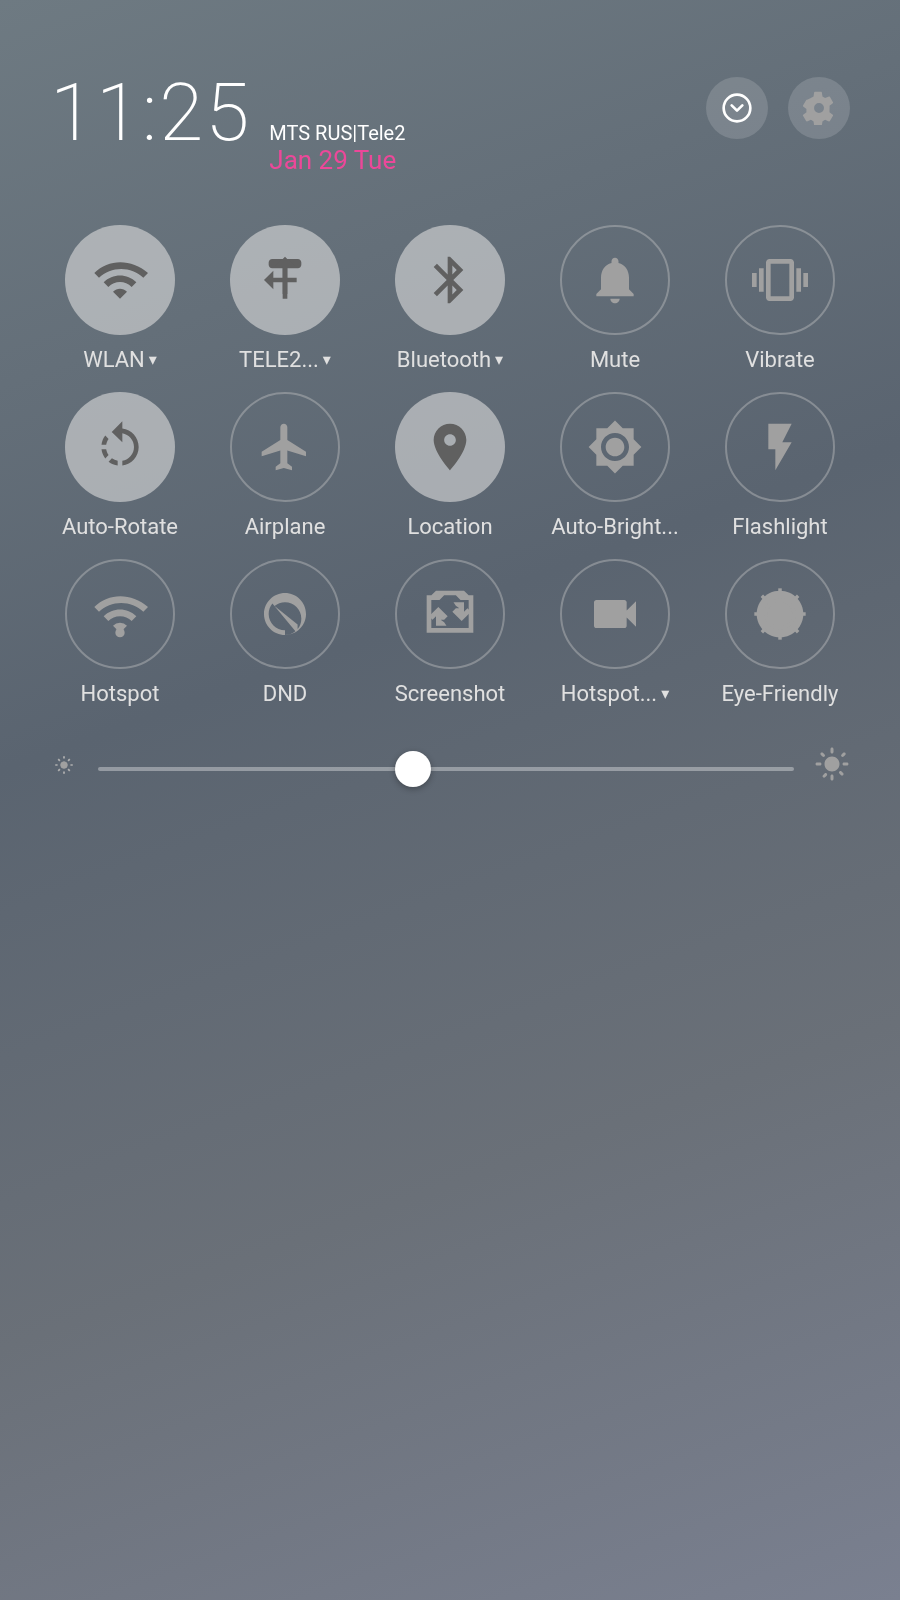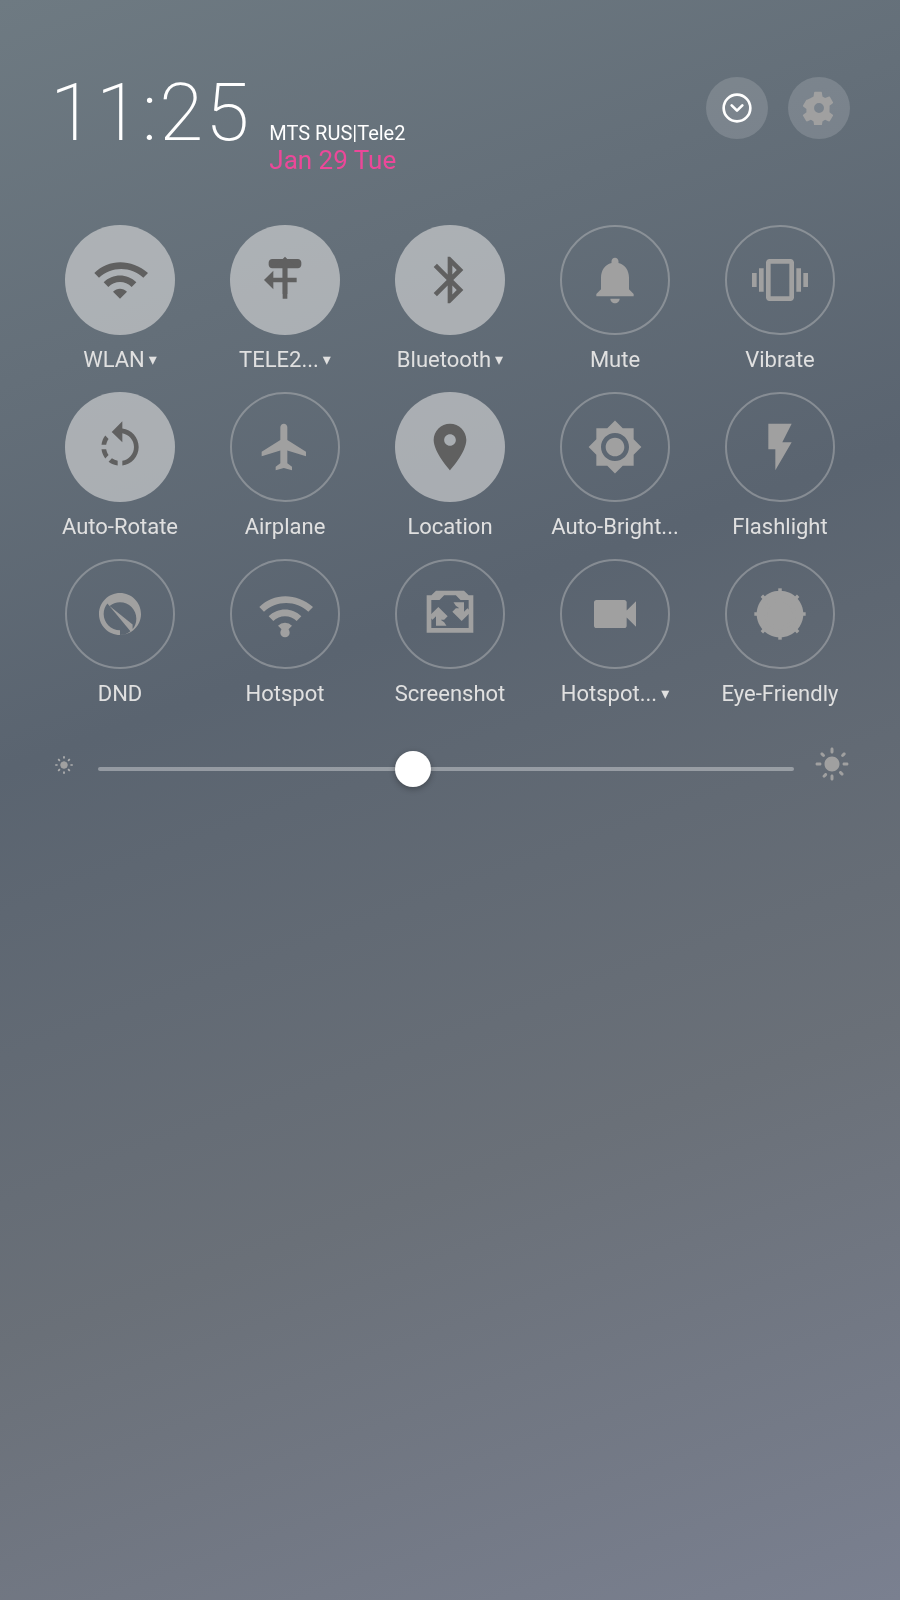--- a/index.html
+++ b/index.html
@@ -308,34 +308,34 @@
       </div>
       <span class="tile-label">Flashlight</span>
     </div>
   </div>
 
   <div class="tiles-row">
 
     <div class="tile">
       <div class="tile-circle inactive">
         <svg width="56" height="56" viewBox="0 0 24 24">
-          <path d="M12 3c-4.97 0-9 4.03-9 9s4.03 9 9 9 9-4.03 9-9-4.03-9-9-9zm0 16c-3.86 0-7-3.14-7-7 0-1.7.61-3.26 1.6-4.47L16.47 19.4C15.26 20.39 13.7 21 12 21zm5.4-2.53L7.53 8.6C8.74 7.61 10.3 7 12 7c3.86 0 7 3.14 7 7 0 1.7-.61 3.26-1.6 4.47z"></path>
-        </svg>
-      </div>
-      <span class="tile-label">DND</span>
-    </div>
-
-    <div class="tile">
-      <div class="tile-circle inactive">
-        <svg width="56" height="56" viewBox="0 0 24 24">
           <path d="M1 9l2 2c5.1-5 13.9-5 19 0l2-2C16.9 2.9 7.1 2.9 1 9zm8 8l3 3 3-3a4.237 4.237 0 0 0-6 0zm-4-4l2 2a7.074 7.074 0 0 1 10 0l2-2C15.1 9.1 8.9 9.1 5 13z"></path>
           <circle cx="12" cy="20" r="2"></circle>
         </svg>
       </div>
       <span class="tile-label">Hotspot</span>
+    </div>
+
+    <div class="tile">
+      <div class="tile-circle inactive">
+        <svg width="56" height="56" viewBox="0 0 24 24">
+          <path d="M12 3c-4.97 0-9 4.03-9 9s4.03 9 9 9 9-4.03 9-9-4.03-9-9-9zm0 16c-3.86 0-7-3.14-7-7 0-1.7.61-3.26 1.6-4.47L16.47 19.4C15.26 20.39 13.7 21 12 21zm5.4-2.53L7.53 8.6C8.74 7.61 10.3 7 12 7c3.86 0 7 3.14 7 7 0 1.7-.61 3.26-1.6 4.47z"></path>
+        </svg>
+      </div>
+      <span class="tile-label">DND</span>
     </div>
 
     <div class="tile">
       <div class="tile-circle inactive">
         <svg width="56" height="56" viewBox="0 0 24 24">
           <path d="M9.5 14.5L11 13l-4-4-4 4 1.5 1.5L6 12.99V17h4.5l-1-1.5L8 14.5H9.5zM14.5 9.5L13 11l4 4 4-4-1.5-1.5-1.5 1.5V7h-4.5l1 1.5 1.5 1h-1.5z"></path>
           <path d="M6 2L4 4H2v16h20V4h-2l-2-2H6zm14 16H4V6h3.5l2-2h5l2 2H20v12z"></path>
         </svg>
       </div>
       <span class="tile-label">Screenshot</span>

